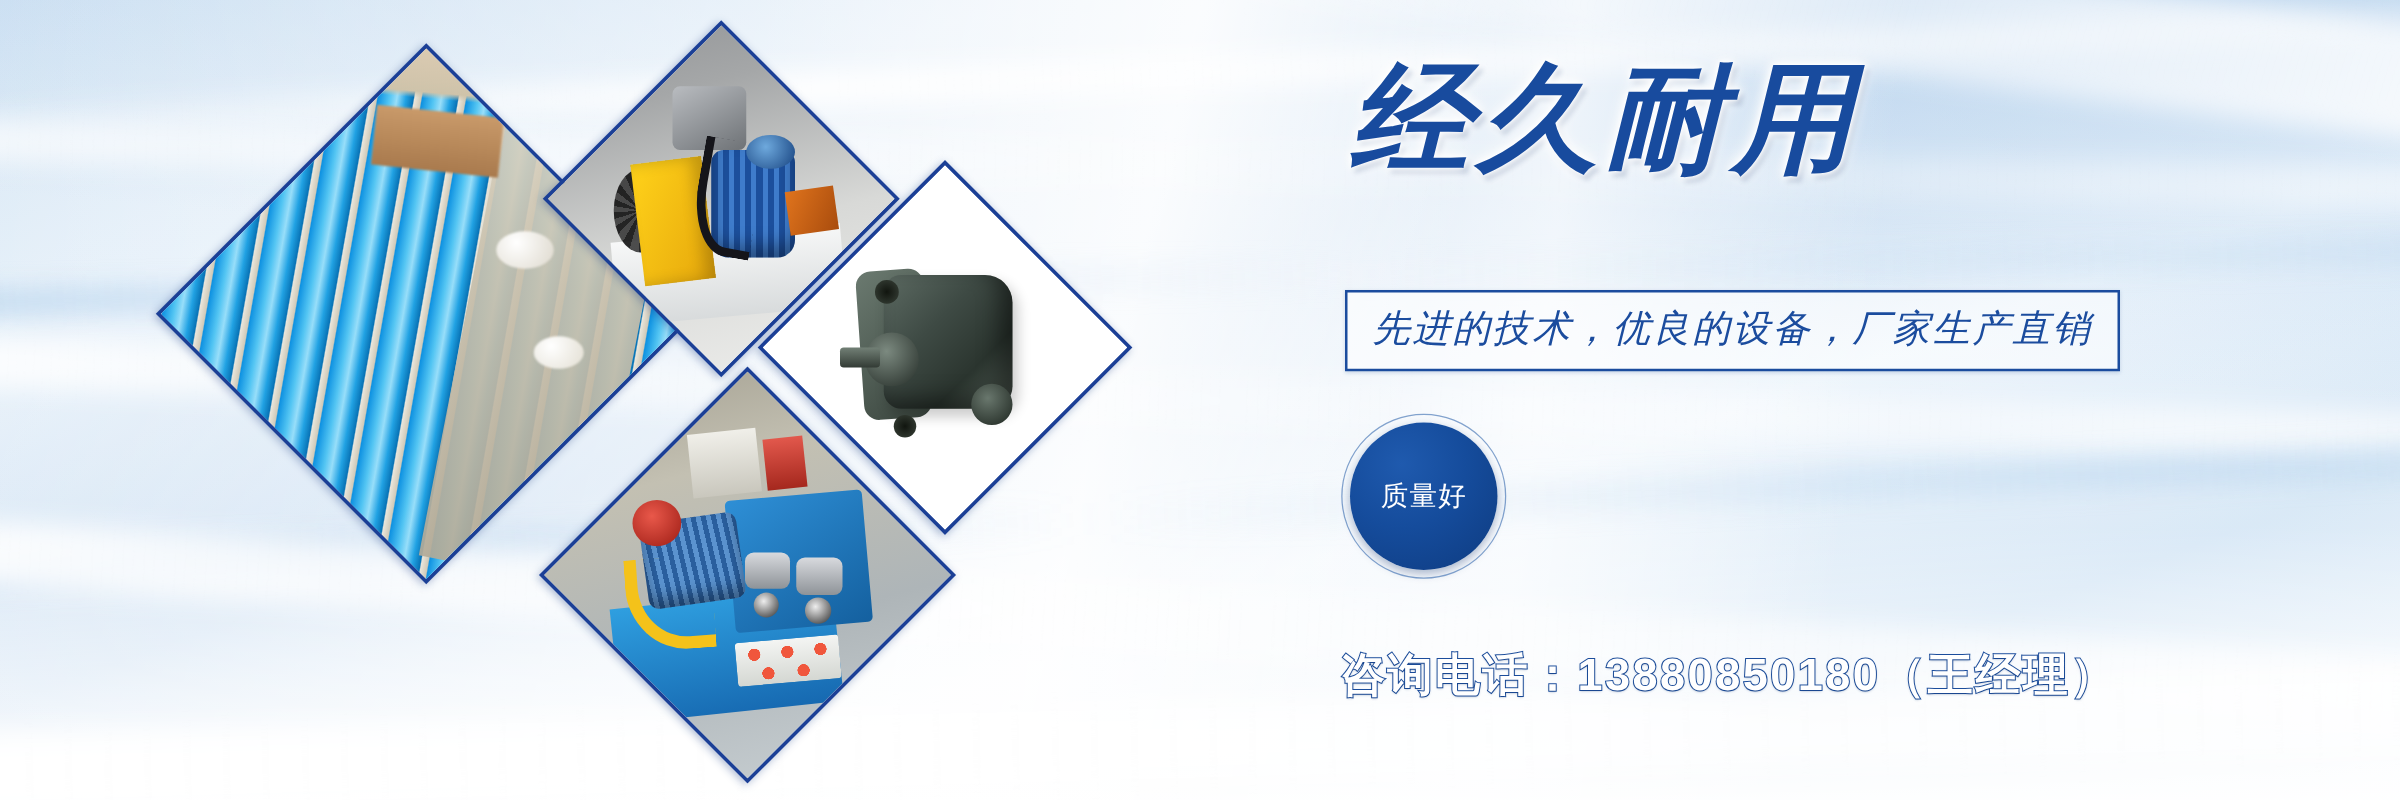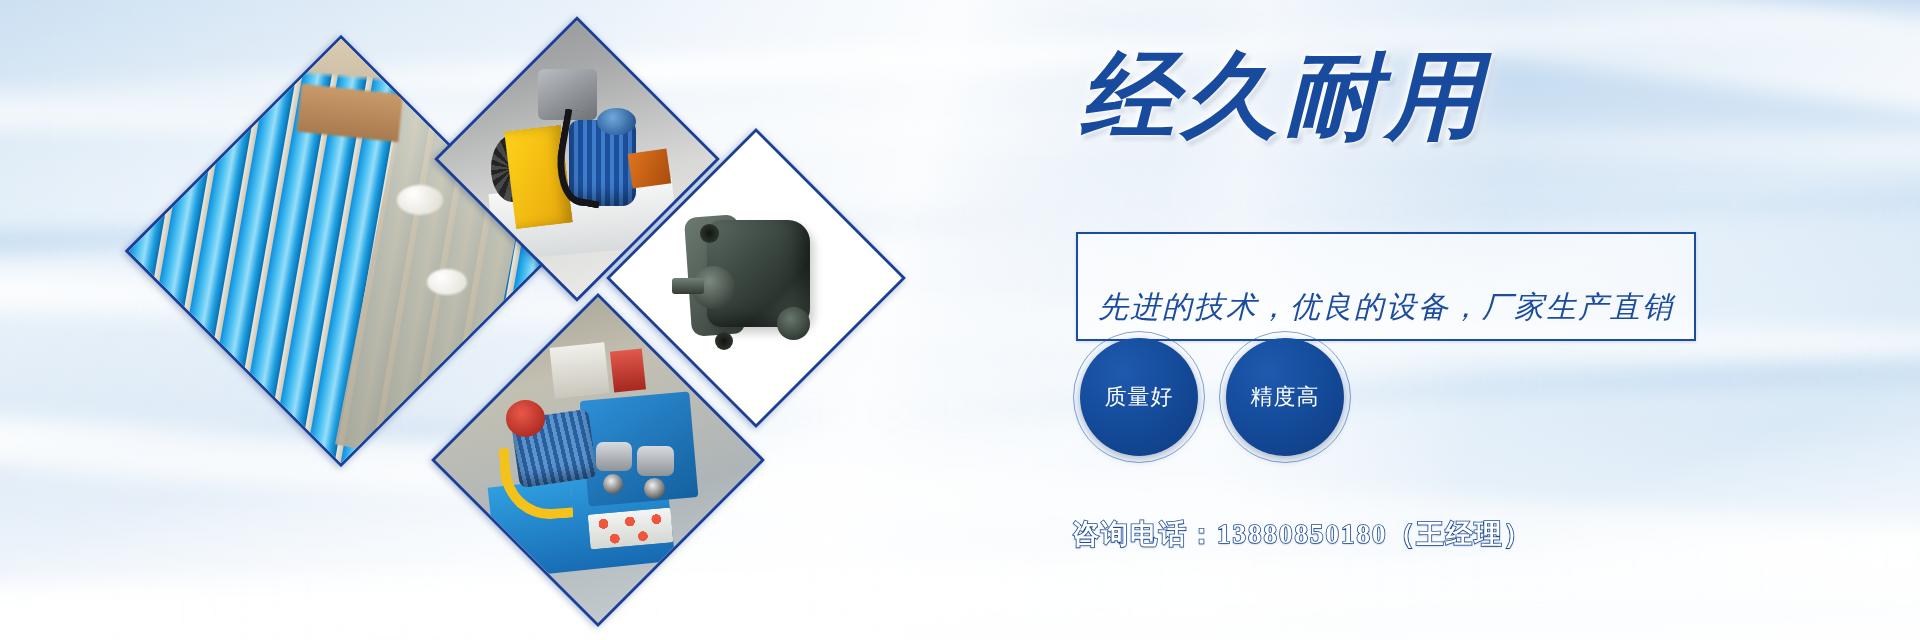--- a/index.html
+++ b/index.html
@@ -152,44 +152,44 @@
   }
 
   #subtitle-box{
     position:absolute;left:16px;top:232px;
     border:2px solid #1b4c9e;background:rgba(255,255,255,.55);
     padding:9px 20px 11px 20px;
     box-shadow:0 1px 3px rgba(30,70,140,.18);
   }
   #subtitle-text{
     font-size:30px;font-style:italic;font-weight:500;color:#1b4c9e;letter-spacing:2px;
-    white-space:nowrap;font-family:"Liberation Sans","DejaVu Sans",sans-serif;margin-top:44px;
+    white-space:nowrap;font-family:"Liberation Sans","DejaVu Sans",sans-serif;
   }
 
   #badges{position:absolute;left:20px;top:338px;display:flex;gap:28px;}
   .badge{
     position:relative;width:118px;height:118px;border-radius:50%;
     display:flex;align-items:center;justify-content:center;
     background:radial-gradient(circle at 35% 28%,#1f5aae 0%,#154c9c 45%,#0e3b80 100%);
     box-shadow:0 3px 8px rgba(18,50,110,.35);
   }
   .badge::after{
     content:"";position:absolute;left:-7px;top:-7px;right:-7px;bottom:-7px;
     border-radius:50%;border:1.5px solid rgba(33,90,165,.55);
   }
   .badge span{
     color:#fff;font-size:22px;letter-spacing:1px;font-weight:500;white-space:nowrap;
     font-family:"Liberation Sans","DejaVu Sans",sans-serif;
   }
 
   #phone{
     position:absolute;left:12px;top:516px;
-    font-size:27px;font-weight:bold;letter-spacing:2px;white-space:nowrap;
+    font-size:36px;font-weight:bold;letter-spacing:2px;white-space:nowrap;
     color:#ffffff;
-    font-family:Liberation Serif, serif;
+    font-family:Liberation Sans, sans-serif;
     -webkit-text-stroke:1.6px #1d4f9e;
     paint-order:stroke fill;
     text-shadow:0 1px 2px rgba(20,55,115,.45);
   }
 </style>
 </head>
 <body>
 
 <div id="banner">
 
@@ -266,22 +266,19 @@
     <div id="headline">经久耐用</div>
 
     <div id="subtitle-box">
       <div id="subtitle-text">先进的技术，优良的设备，厂家生产直销</div>
     </div>
 
     <div id="badges">
       <div class="badge">
         <span>质量好</span>
       </div>
-      <div class="badge">
-        <span>精度高</span>
-      </div>
     </div>
 
     <div id="phone">咨询电话：13880850180（王经理）</div>
 
   </div>
 
 </div>
 
 </body></html>

